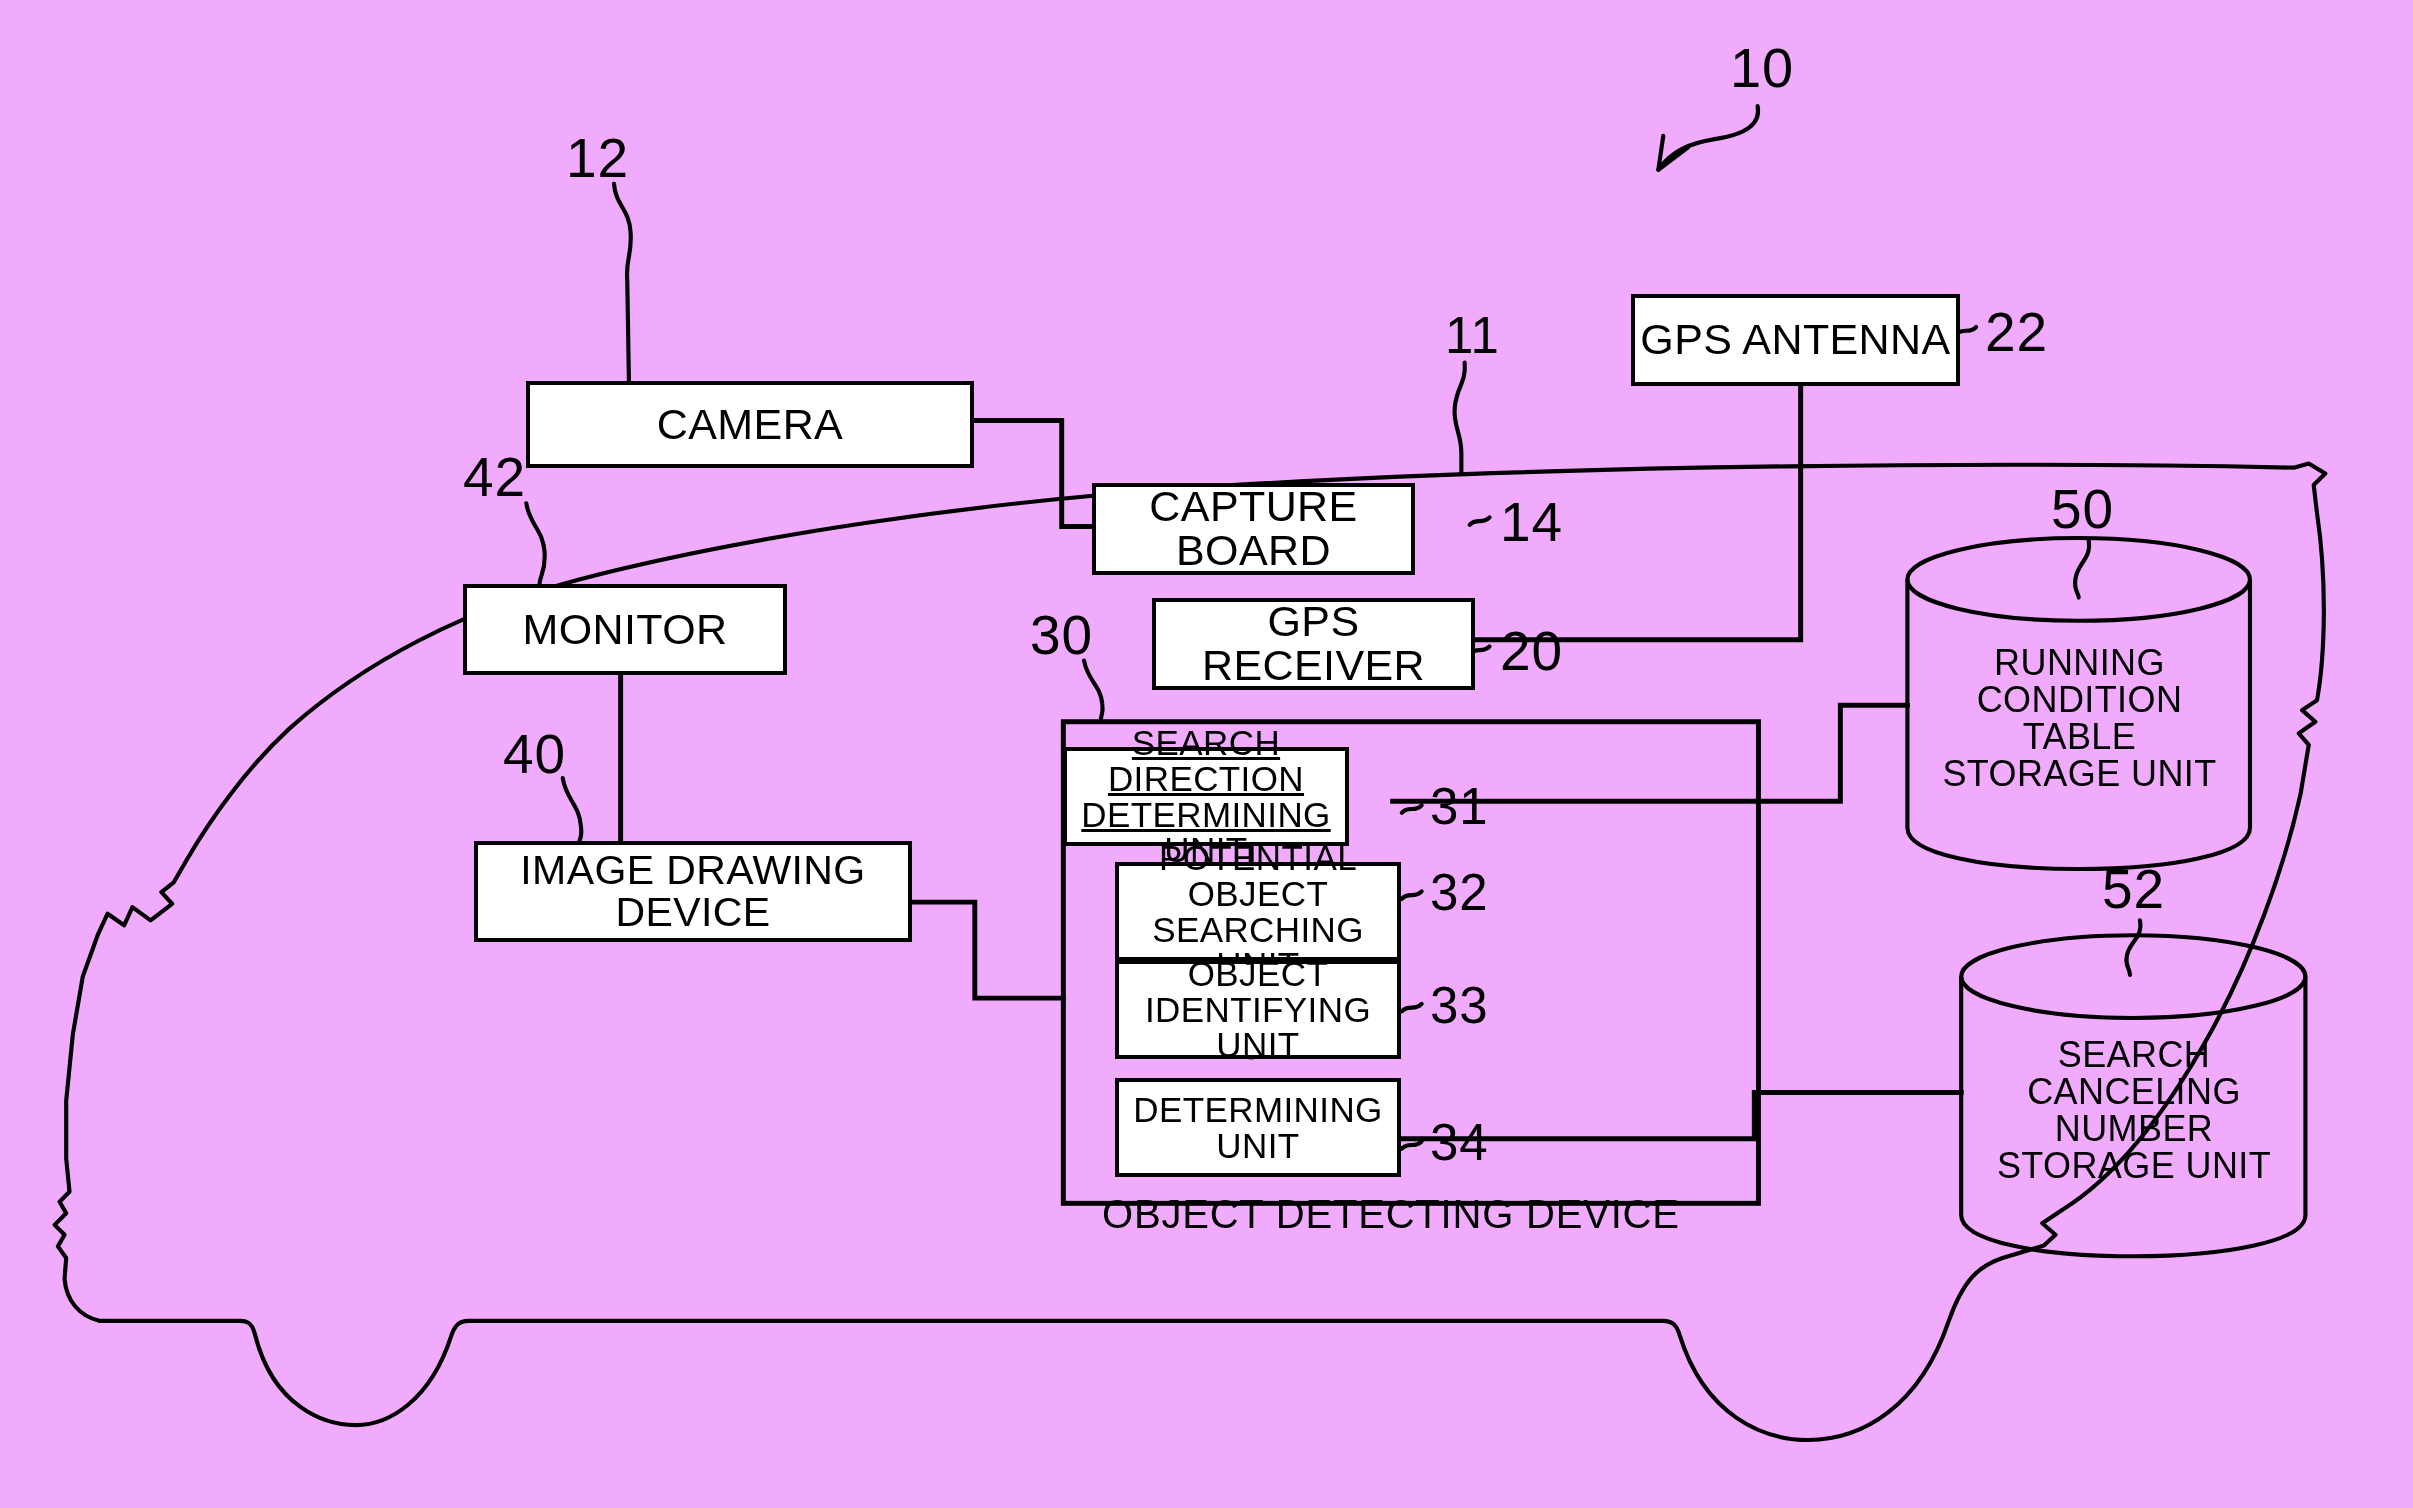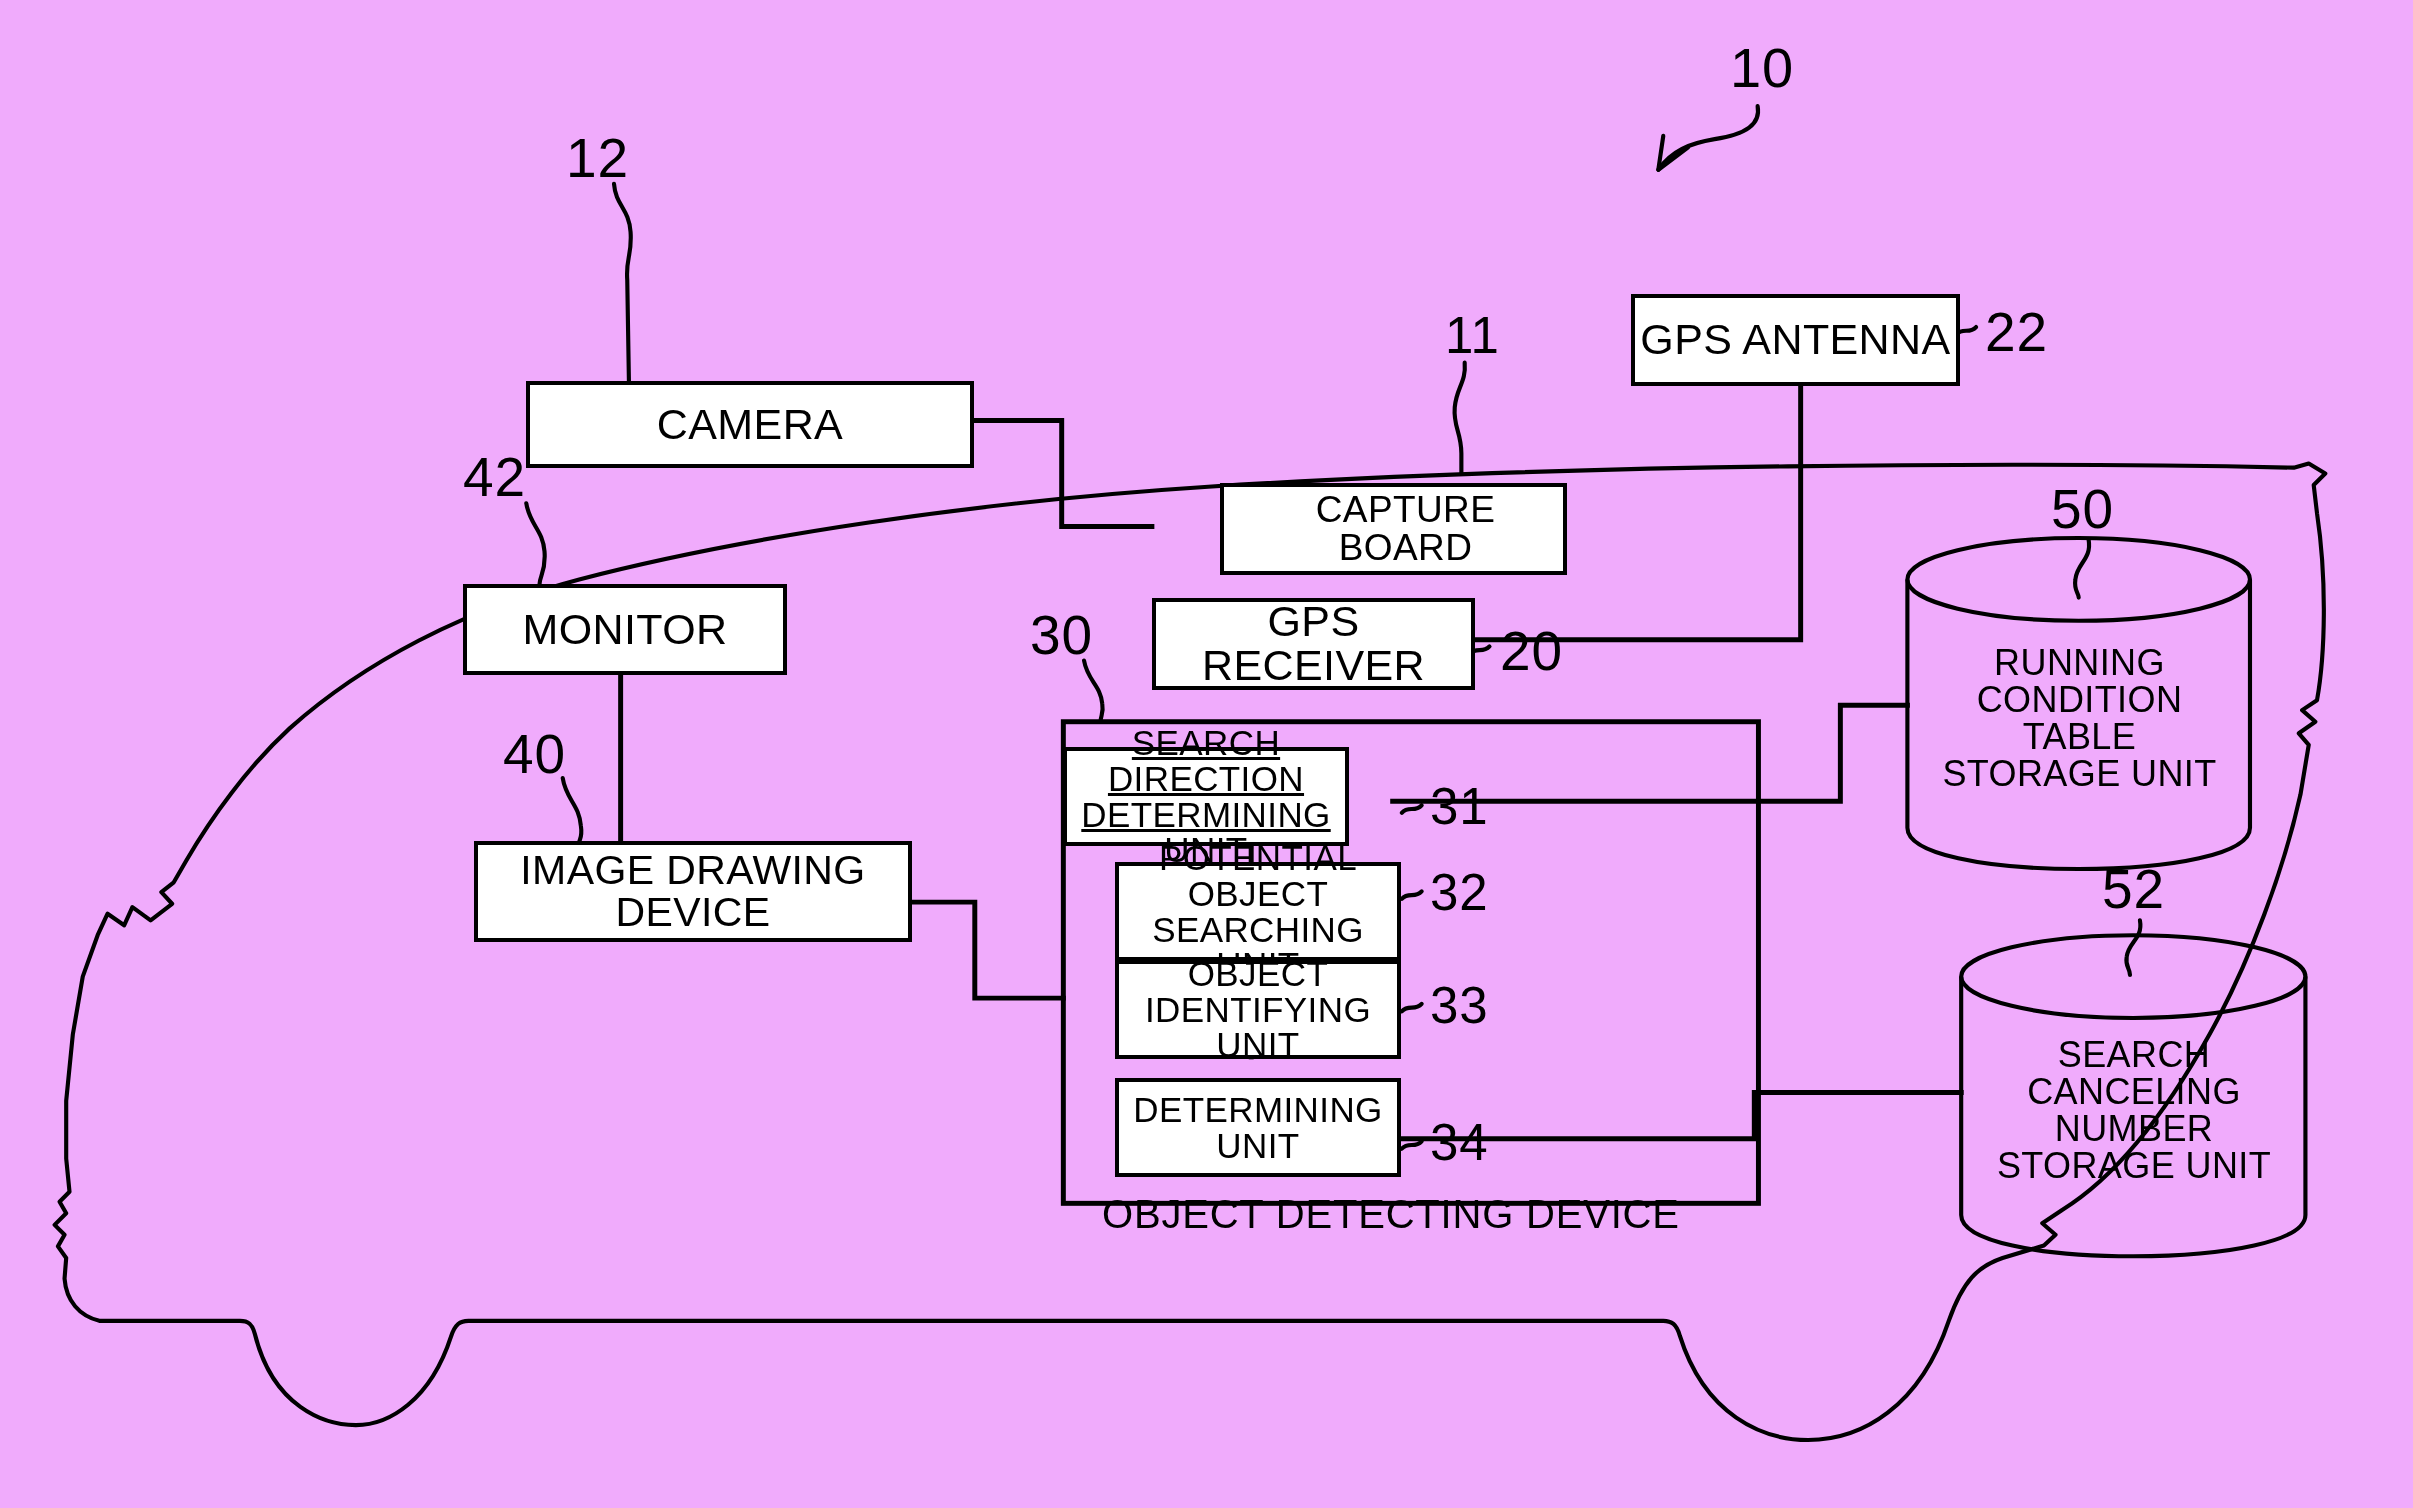--- a/index.html
+++ b/index.html
@@ -129,21 +129,21 @@
   <div class="ref" style="left:1430px;top:1117px;font-size:51px;">34</div>
 
   <div class="blk" style="left:526px;top:381px;width:440px;height:79px;font-size:43px;">
     <span>CAMERA</span>
   </div>
 
   <div class="blk" style="left:1631px;top:294px;width:321px;height:84px;font-size:43px;">
     <span>GPS ANTENNA</span>
   </div>
 
-  <div class="blk" style="left:1220px;top:483px;width:315px;height:84px;font-size:37px;padding-left:24px;">
+  <div class="blk" style="left:1092px;top:483px;width:315px;height:84px;font-size:43px;">
     <span>CAPTURE BOARD</span>
   </div>
 
   <div class="blk" style="left:463px;top:584px;width:316px;height:83px;font-size:43px;">
     <span>MONITOR</span>
   </div>
 
   <div class="blk" style="left:1152px;top:598px;width:315px;height:84px;font-size:43px;">
     <span>GPS RECEIVER</span>
   </div>

